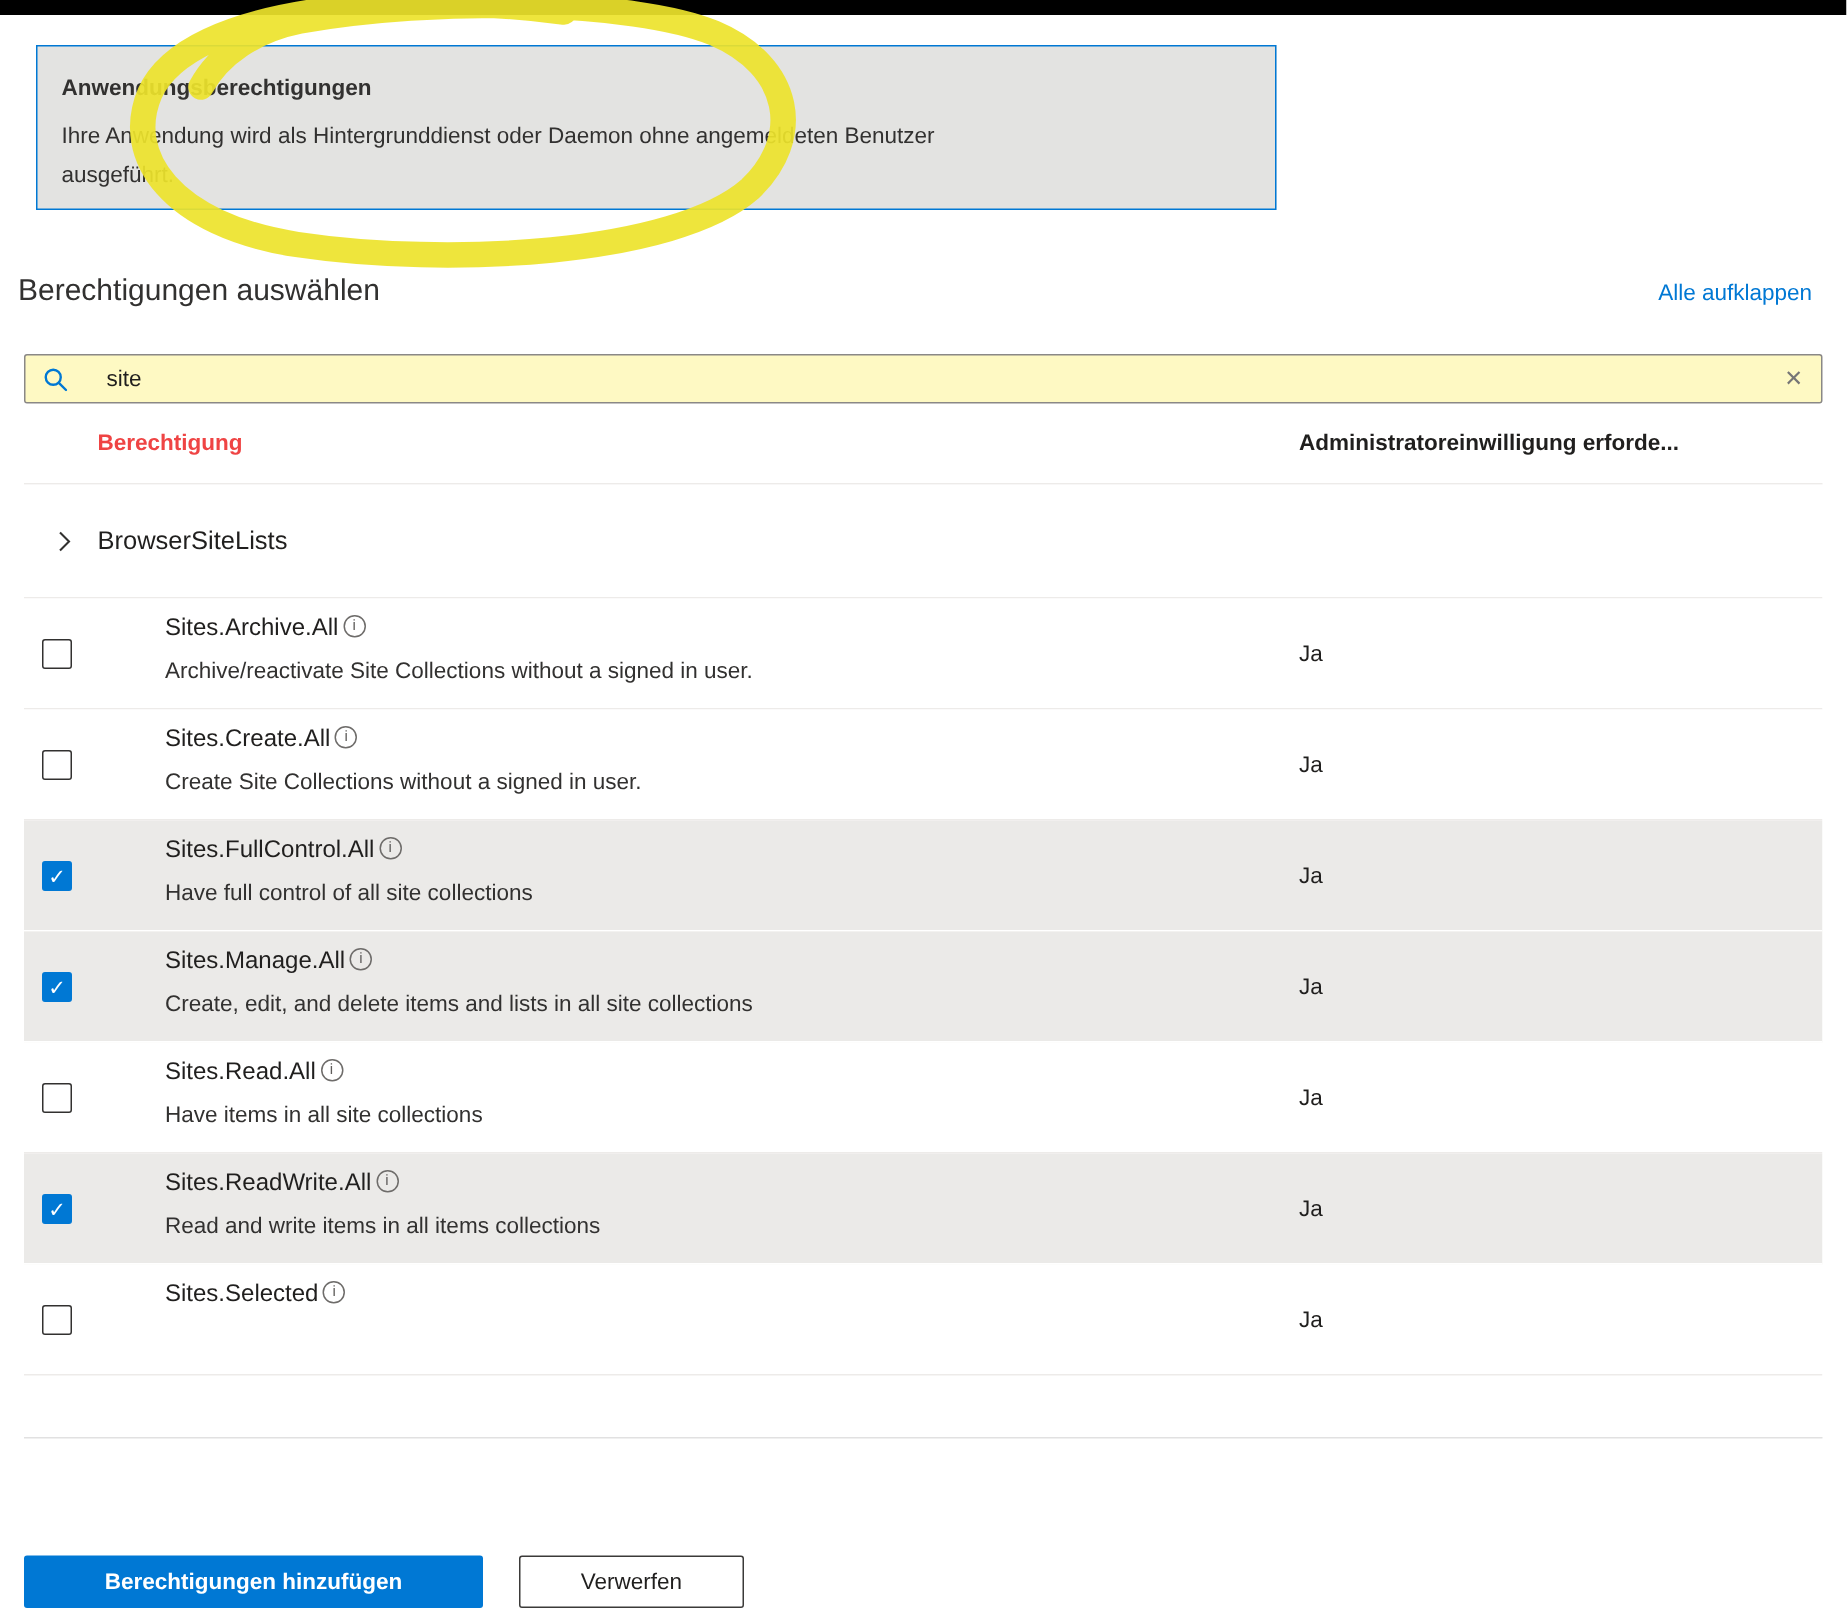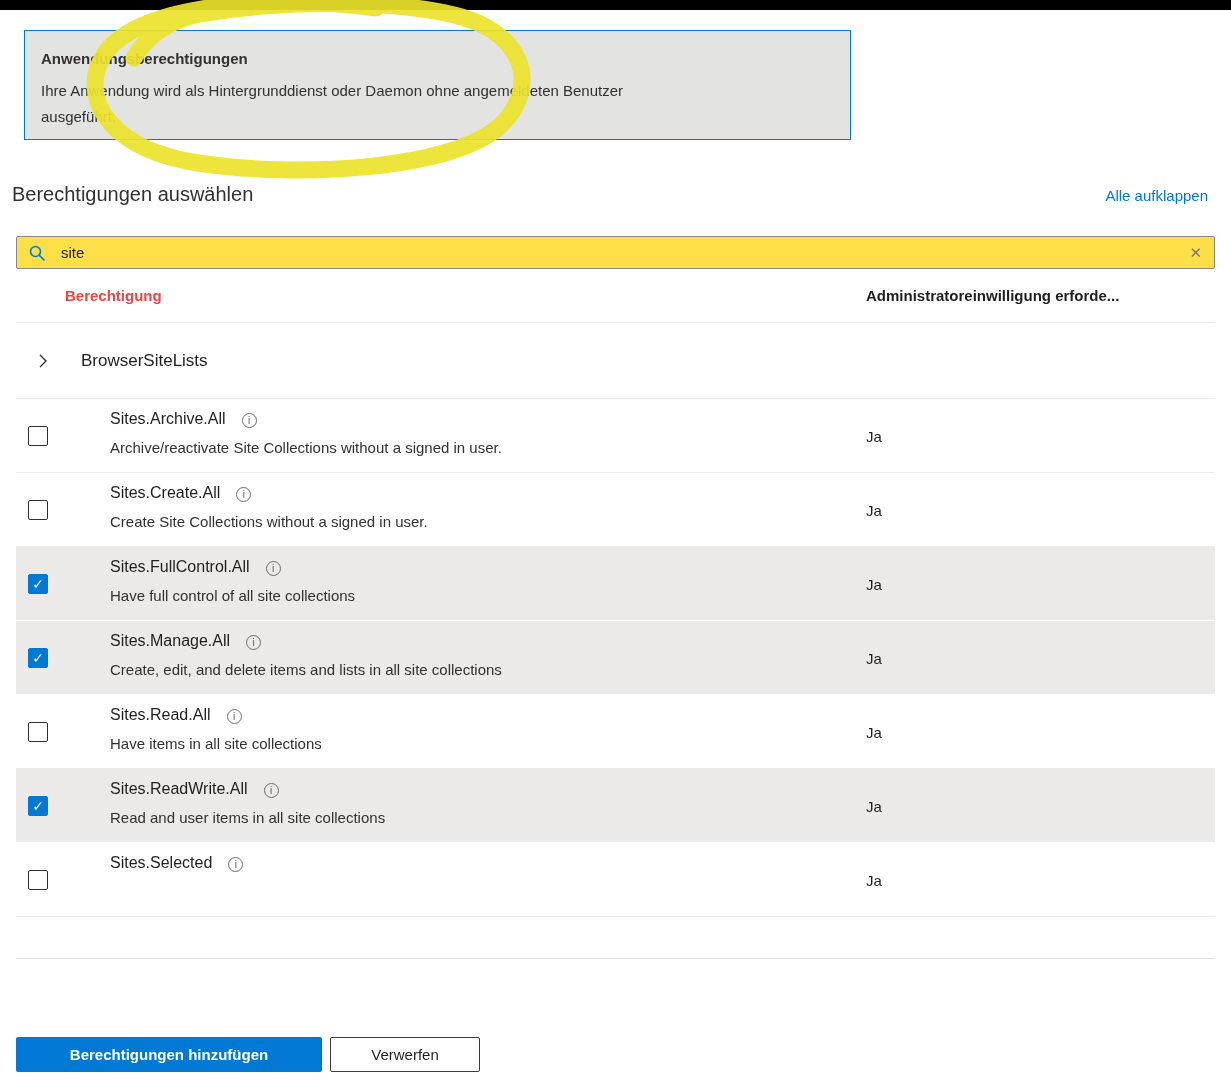--- a/index.html
+++ b/index.html
@@ -20,61 +20,61 @@
   .info-desc { font-size:15px; color:#323130; line-height:26px; max-width:630px; }
 
   .highlight-svg { position:absolute; left:30px; top:0; pointer-events:none; z-index:6; }
 
   .section-title { position:absolute; left:12px; top:183px; font-size:20px; color:#323130;text-align:right; }
   .expand-all { position:absolute; right:23px; top:187px; font-size:15px; color:#0078d4; cursor:pointer; text-decoration:none; }
 
   .search-box {
     position:absolute; left:16px; top:236px; width:1199px; height:33px;
     box-sizing:border-box; border:1px solid #8a8886; border-radius:2px;
-    display:flex; align-items:center; padding:0 12px; gap:16px; background:#fde047;
+    display:flex; align-items:center; padding:0 12px; gap:26px; background:#fef9c3;
   }
   .search-input { border:none; outline:none; flex:1; font-size:15px; font-family:inherit; color:#201f1e; background:transparent; padding:0; }
   .clear-icon { color:#767676; font-size:15px; cursor:pointer; line-height:1; }
 
   .table-header { position:absolute; left:16px; top:280px; width:1199px; height:42px; }
   .col-permission { position:absolute; left:49px; top:7px; font-weight:bold; font-size:15px; color:#ef4444; }
   .col-admin { position:absolute; left:850px; top:7px; font-weight:bold; font-size:15px; color:#201f1e; }
 
   .perm-list {
     position:absolute; left:16px; top:322px; width:1199px; height:637px;
     overflow:hidden; border-top:1px solid #edebe9; border-bottom:1px solid #e1e1e1;
     box-sizing:border-box;
   }
 
   .group-row { position:relative; border-bottom:1px solid #edebe9; cursor:pointer; box-sizing:border-box; background:#fff; }
   .group-row .chev { position:absolute; left:19px; top:50%; transform:translateY(-50%); display:flex; }
-  .group-label { position:absolute; left:49px; top:50%; transform:translateY(-50%); font-size:17px; color:#201f1e;margin-left:16px; }
+  .group-label { position:absolute; left:49px; top:50%; transform:translateY(-50%); font-size:17px; color:#201f1e; }
   .group-label.bold { font-weight:bold; }
 
   .perm-row { position:relative; height:74px; border-bottom:1px solid #edebe9; box-sizing:border-box; background:#fff; }
   .perm-row.selected { background:#ebeae8; border-bottom:1px solid #ffffff; }
 
   .checkbox {
     position:absolute; left:12px; top:27px; width:20px; height:20px;
     border:1px solid #323130; border-radius:2px; background:#fff;
     box-sizing:border-box; cursor:pointer; text-align:center;
   }
   .checkbox.checked { background:#0078d4; border-color:#0078d4; color:#fff; font-size:14px; line-height:19px; }
   .checkbox .check-glyph { pointer-events:none; }
 
-  .perm-name-row { position:absolute; left:94px; top:11px; font-size:16px; display:flex; align-items:flex-end; gap:16px; color:#201f1e; }
+  .perm-name-row { position:absolute; left:94px; top:11px; font-size:16px; display:flex; align-items:flex-start; gap:3px; color:#201f1e; }
   .info-icon {
     width:15px; height:15px; border:1px solid #6e6c6a; border-radius:50%;
     font-size:10px; line-height:14px; text-align:center; color:#5f5d5b;
     display:inline-block; box-sizing:border-box; font-style:normal;
   }
   .perm-desc { position:absolute; left:94px; top:40px; font-size:15px; color:#323130; }
   .admin-val { position:absolute; left:850px; top:50%; transform:translateY(-50%); font-size:15px; color:#201f1e;text-align:right; }
 
-  .footer { position:absolute; left:16px; top:1037px; display:flex; gap:8px; }
+  .footer { position:absolute; left:16px; top:1037px; display:flex; gap:24px; }
   .btn-primary {
     width:306px; height:35px; background:#0078d4; color:#fff; font-weight:bold;
     font-size:15px; border:none; border-radius:2px; font-family:inherit; cursor:pointer;
   }
   .btn-secondary {
     width:150px; height:35px; background:#fff; color:#201f1e; font-weight:normal;
     font-size:15px; border:1px solid #3b3a39; border-radius:2px; font-family:inherit; cursor:pointer;
   }
 </style>
 </head>
@@ -161,21 +161,21 @@
       </div>
       <div class="perm-desc">Have items in all site collections</div>
       <div class="admin-val">Ja</div>
     </div>
     <div class="perm-row selected">
       <div class="checkbox checked"><span class="check-glyph">✓</span></div>
       <div class="perm-name-row">
         <span>Sites.ReadWrite.All</span>
         <span class="info-icon">i</span>
       </div>
-      <div class="perm-desc">Read and user items in all site collections</div>
+      <div class="perm-desc">Read and write items in all items collections</div>
       <div class="admin-val">Ja</div>
     </div>
     <div class="perm-row">
       <div class="checkbox"></div>
       <div class="perm-name-row">
         <span>Sites.Selected</span>
         <span class="info-icon">i</span>
       </div>
       <div class="admin-val">Ja</div>
     </div>

